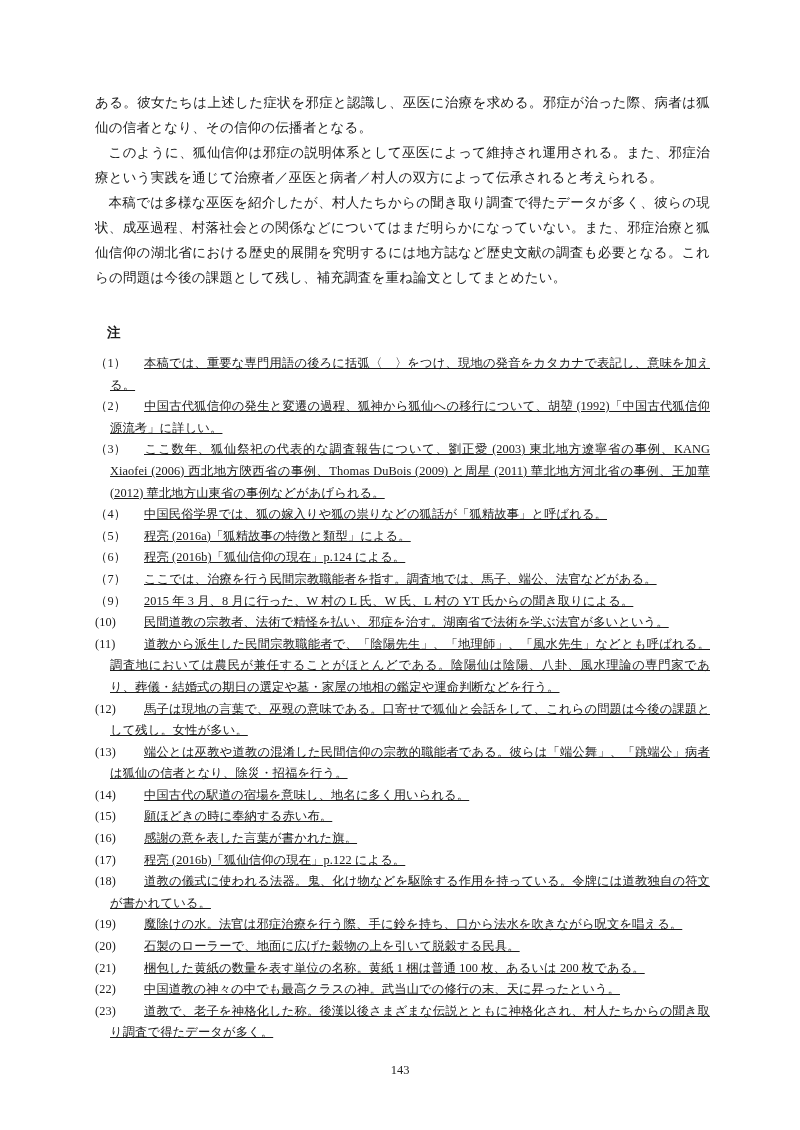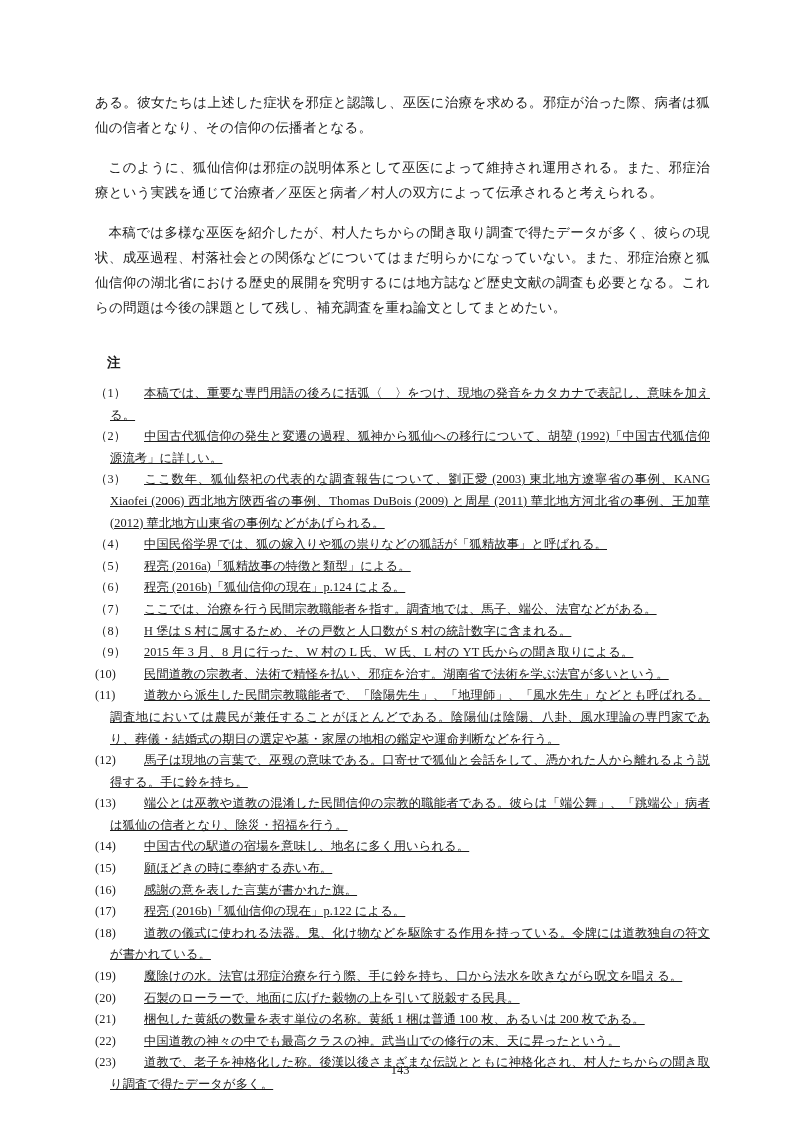--- a/index.html
+++ b/index.html
@@ -21,21 +21,20 @@
   }
   .body-text p {
     margin: 0;
     font-size: 13.5px;
     line-height: 25px;
     text-align: justify;
     letter-spacing: 0.2px;
   }
   .body-text p.indent {
     text-indent: 1em;
-    margin-top: 15px;
   }
   .notes-section {
     margin-top: 32px;
   }
   .notes-heading {
     font-size: 13.5px;
     font-weight: bold;
     margin: 0 0 9px 12px;
     line-height: 22px;
   }
@@ -86,25 +85,24 @@
   <section class="notes-section">
     <h2 class="notes-heading">注</h2>
     <ol class="notes-list" id="notes-list">
         <li class="note"><span class="note-num">（1）</span><span class="note-text">本稿では、重要な専門用語の後ろに括弧〈　〉をつけ、現地の発音をカタカナで表記し、意味を加える。</span></li>
         <li class="note"><span class="note-num">（2）</span><span class="note-text">中国古代狐信仰の発生と変遷の過程、狐神から狐仙への移行について、胡堃 (1992)「中国古代狐信仰源流考」に詳しい。</span></li>
         <li class="note"><span class="note-num">（3）</span><span class="note-text">ここ数年、狐仙祭祀の代表的な調査報告について、劉正愛 (2003) 東北地方遼寧省の事例、KANG Xiaofei (2006) 西北地方陝西省の事例、Thomas DuBois (2009) と周星 (2011) 華北地方河北省の事例、王加華 (2012) 華北地方山東省の事例などがあげられる。</span></li>
         <li class="note"><span class="note-num">（4）</span><span class="note-text">中国民俗学界では、狐の嫁入りや狐の祟りなどの狐話が「狐精故事」と呼ばれる。</span></li>
         <li class="note"><span class="note-num">（5）</span><span class="note-text">程亮 (2016a)「狐精故事の特徴と類型」による。</span></li>
         <li class="note"><span class="note-num">（6）</span><span class="note-text">程亮 (2016b)「狐仙信仰の現在」p.124 による。</span></li>
         <li class="note"><span class="note-num">（7）</span><span class="note-text">ここでは、治療を行う民間宗教職能者を指す。調査地では、馬子、端公、法官などがある。</span></li>
-        <li class="note"><span class="note-num">（8）</span><span class="note-text">H 堡は S 村に属するため、その戸数と人口数が S 村の統計数字に含まれる。</span></li>
         <li class="note"><span class="note-num">（9）</span><span class="note-text">2015 年 3 月、8 月に行った、W 村の L 氏、W 氏、L 村の YT 氏からの聞き取りによる。</span></li>
         <li class="note"><span class="note-num">(10)</span><span class="note-text">民間道教の宗教者、法術で精怪を払い、邪症を治す。湖南省で法術を学ぶ法官が多いという。</span></li>
         <li class="note"><span class="note-num">(11)</span><span class="note-text">道教から派生した民間宗教職能者で、「陰陽先生」、「地理師」、「風水先生」などとも呼ばれる。調査地においては農民が兼任することがほとんどである。陰陽仙は陰陽、八卦、風水理論の専門家であり、葬儀・結婚式の期日の選定や墓・家屋の地相の鑑定や運命判断などを行う。</span></li>
-        <li class="note"><span class="note-num">(12)</span><span class="note-text">馬子は現地の言葉で、巫覡の意味である。口寄せで狐仙と会話をして、憑かれた人から離れるよう説得する。手に鈴を持ち。</span></li>
+        <li class="note"><span class="note-num">(12)</span><span class="note-text">馬子は現地の言葉で、巫覡の意味である。口寄せで狐仙と会話をして、これらの問題は今後の課題として残し。女性が多い。</span></li>
         <li class="note"><span class="note-num">(13)</span><span class="note-text">端公とは巫教や道教の混淆した民間信仰の宗教的職能者である。彼らは「端公舞」、「跳端公」病者は狐仙の信者となり、除災・招福を行う。</span></li>
         <li class="note"><span class="note-num">(14)</span><span class="note-text">中国古代の駅道の宿場を意味し、地名に多く用いられる。</span></li>
         <li class="note"><span class="note-num">(15)</span><span class="note-text">願ほどきの時に奉納する赤い布。</span></li>
         <li class="note"><span class="note-num">(16)</span><span class="note-text">感謝の意を表した言葉が書かれた旗。</span></li>
         <li class="note"><span class="note-num">(17)</span><span class="note-text">程亮 (2016b)「狐仙信仰の現在」p.122 による。</span></li>
         <li class="note"><span class="note-num">(18)</span><span class="note-text">道教の儀式に使われる法器。鬼、化け物などを駆除する作用を持っている。令牌には道教独自の符文が書かれている。</span></li>
         <li class="note"><span class="note-num">(19)</span><span class="note-text">魔除けの水。法官は邪症治療を行う際、手に鈴を持ち、口から法水を吹きながら呪文を唱える。</span></li>
         <li class="note"><span class="note-num">(20)</span><span class="note-text">石製のローラーで、地面に広げた穀物の上を引いて脱穀する民具。</span></li>
         <li class="note"><span class="note-num">(21)</span><span class="note-text">梱包した黄紙の数量を表す単位の名称。黄紙 1 梱は普通 100 枚、あるいは 200 枚である。</span></li>
         <li class="note"><span class="note-num">(22)</span><span class="note-text">中国道教の神々の中でも最高クラスの神。武当山での修行の末、天に昇ったという。</span></li>

